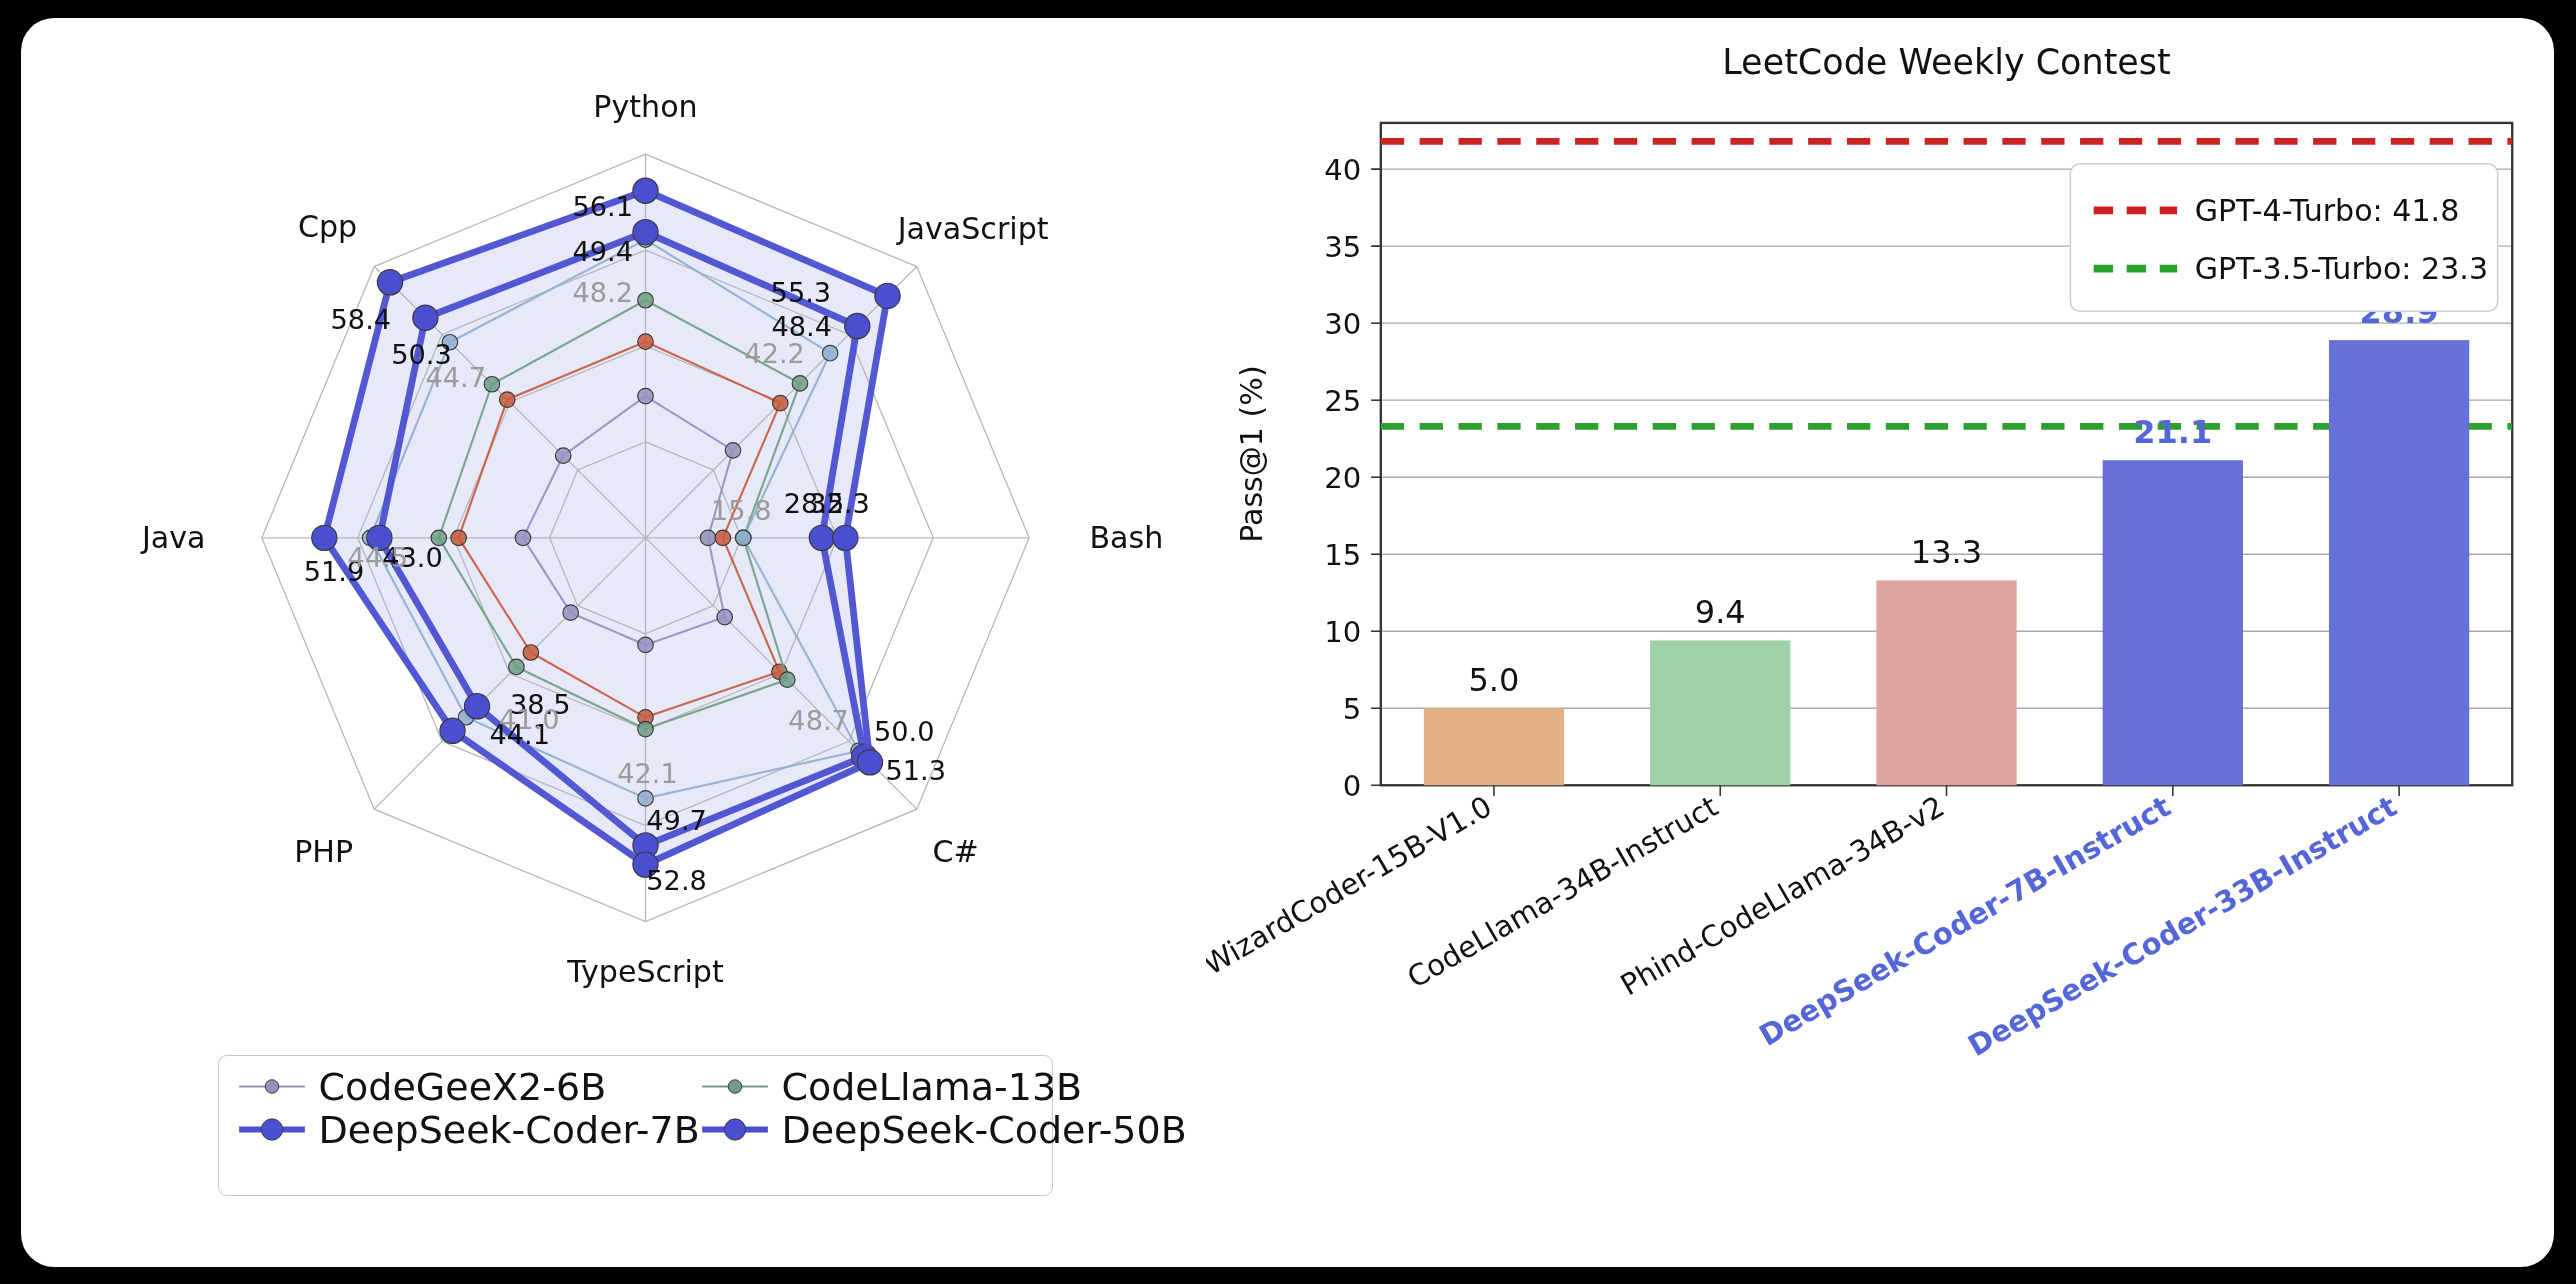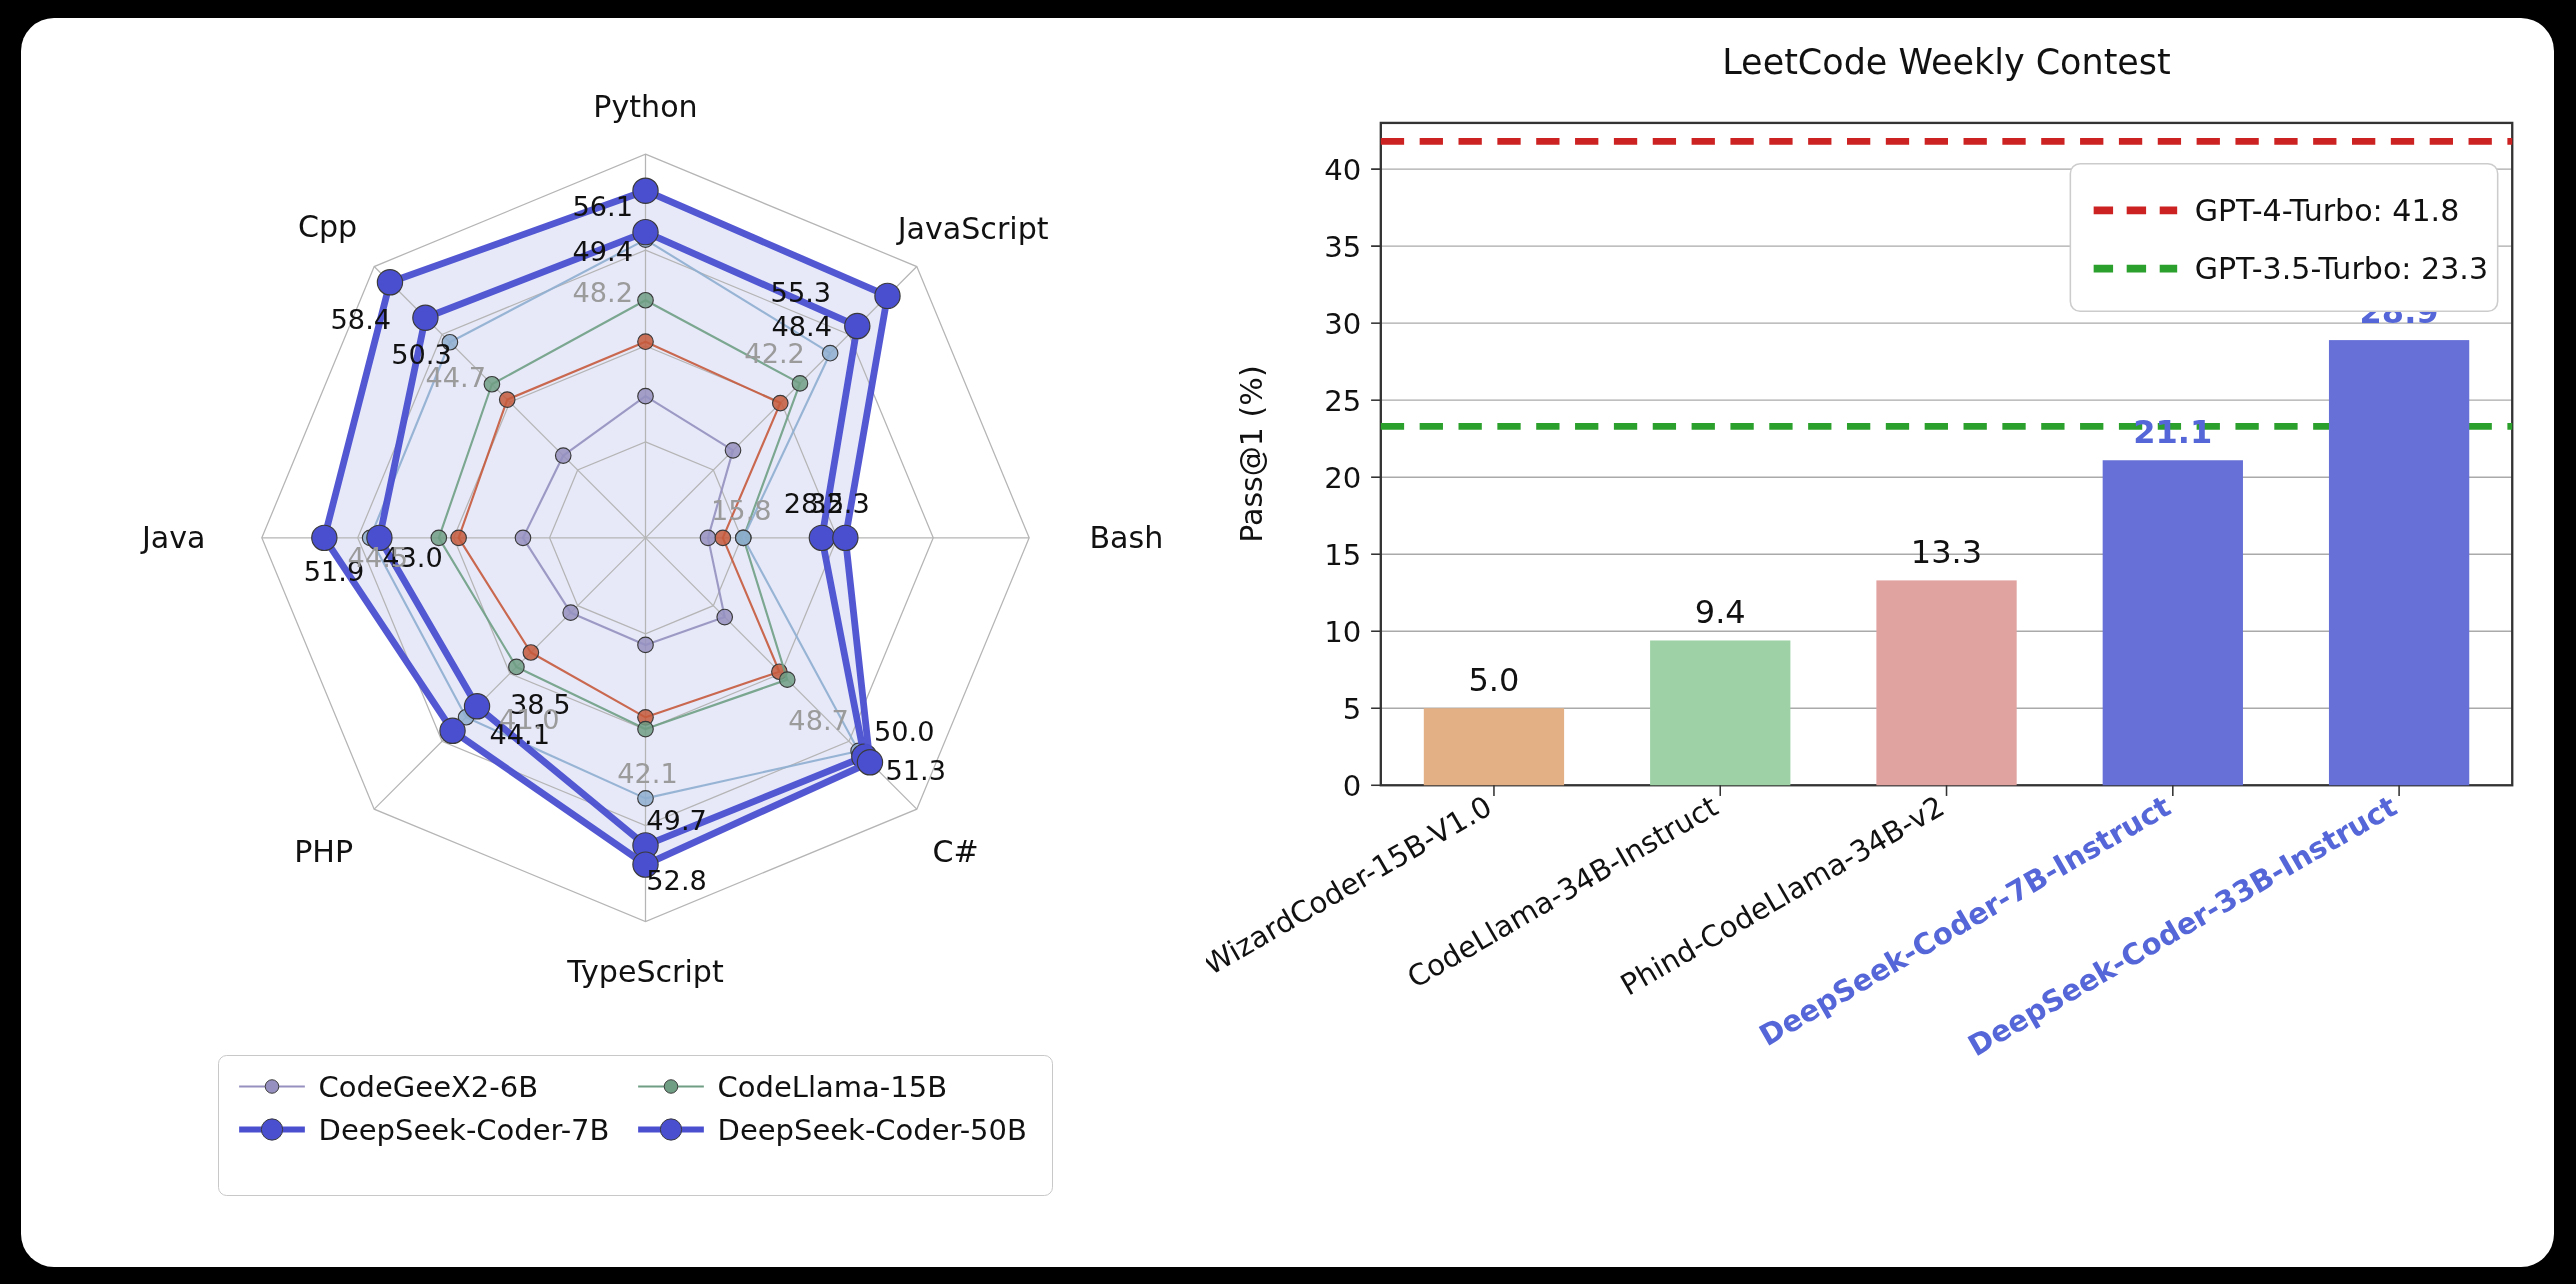--- a/index.html
+++ b/index.html
@@ -17,21 +17,21 @@
   .val-strong{font-size:28px;fill:#111111;}
   .val-faint{font-size:28px;fill:#9b9b9b;}
   .legend-box{
     position:absolute;left:165px;top:1037px;width:835px;height:141px;
     border:1px solid #c8c8c8;border-radius:8.7px;background:#ffffff;
     box-sizing:border-box;padding:9.7px 17.5px 7.8px 17.5px;
     display:grid;grid-template-columns:1fr 1fr;grid-auto-rows:43px;
     align-items:center;
   }
   .legend-item{display:flex;align-items:center;gap:11.7px;}
-  .legend-item .lbl{font-size:29px;color:#111;white-space:nowrap;}
+  .legend-item .lbl{font-size:38px;color:#111;white-space:nowrap;}
   .legend-swatch{flex:0 0 auto;}
   .bar-title{font-size:36px;fill:#111111;}
   .tick{font-size:30px;fill:#111111;}
   .ylabel{font-size:31px;fill:#111111;}
   .bar-value{font-size:33px;fill:#111111;}
   .bar-value.hl{fill:#5566d8;font-weight:bold;}
   .xtick{font-size:30px;fill:#111111;}
   .xtick.hl{fill:#5566d8;font-weight:bold;}
   .gpt-legend-txt{font-size:31px;fill:#111111;}
 </style>
@@ -167,21 +167,21 @@
           </span>
           <span class="lbl">CodeGeeX2-6B</span>
         </div>
         <div class="legend-item">
           <span class="legend-swatch">
             <svg width="70" height="29" viewBox="0 0 72 30">
               <line x1="2" y1="15" x2="70" y2="15" stroke="#6f9e84" stroke-width="2"></line>
               <circle cx="36" cy="15" r="7" fill="#6f9e84" stroke="#3a3a3a" stroke-width="1"></circle>
             </svg>
           </span>
-          <span class="lbl">CodeLlama-15B</span>
+          <span class="lbl">CodeLlama-13B</span>
         </div>
         <div class="legend-item">
           <span class="legend-swatch">
             <svg width="70" height="29" viewBox="0 0 72 30">
               <line x1="2" y1="15" x2="70" y2="15" stroke="#4a4fd0" stroke-width="6"></line>
               <circle cx="36" cy="15" r="11" fill="#4a4fd0" stroke="#3a3a3a" stroke-width="1"></circle>
             </svg>
           </span>
           <span class="lbl">DeepSeek-Coder-7B</span>
         </div>

